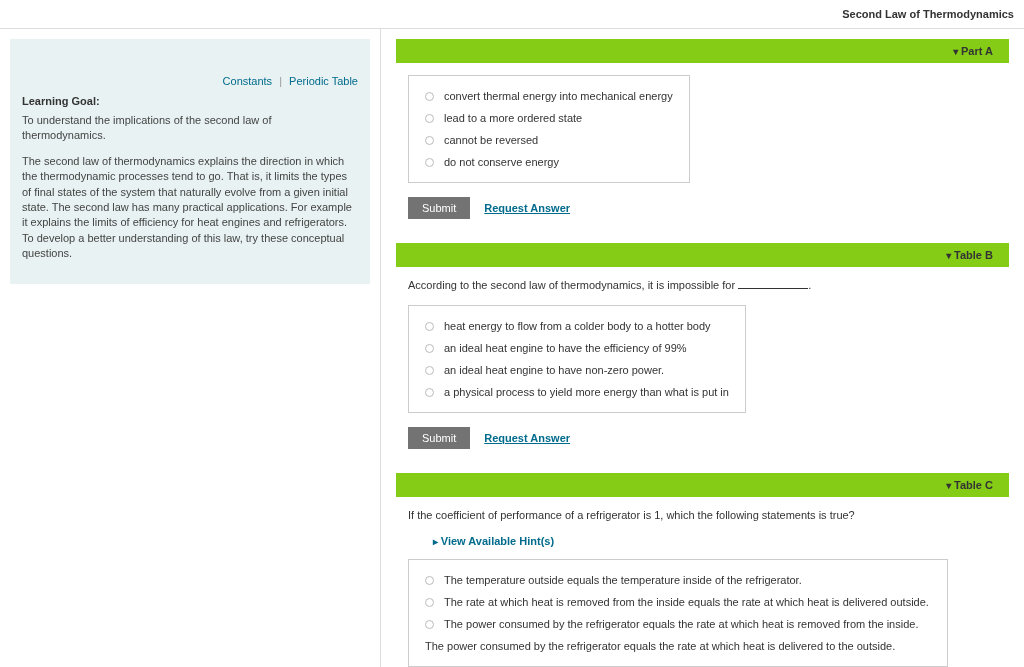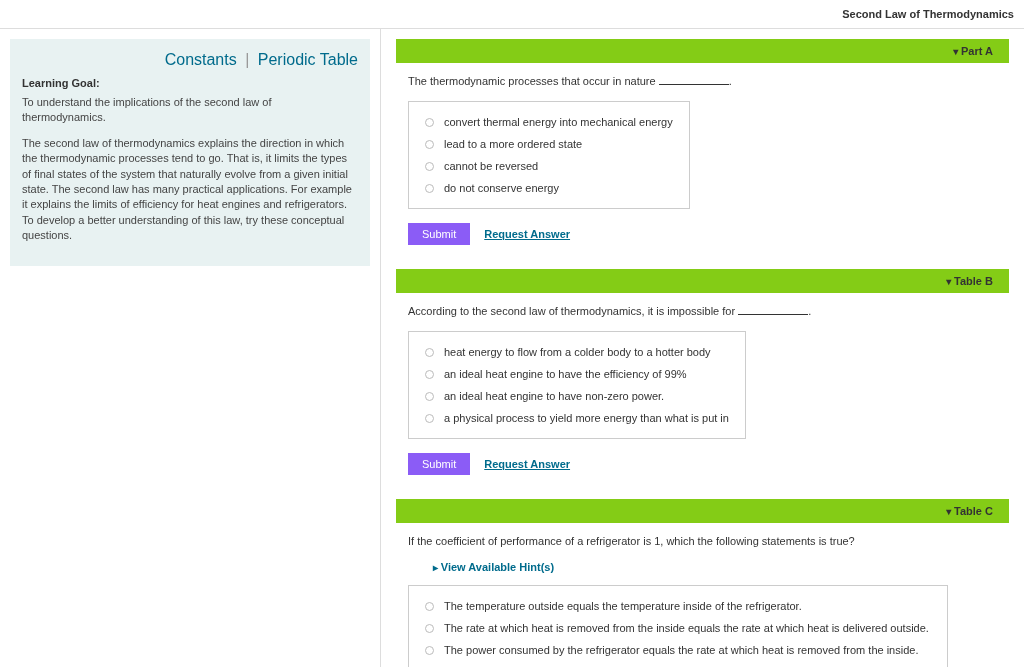--- a/index.html
+++ b/index.html
@@ -2,35 +2,35 @@
 <html><head>
 <meta charset="utf-8">
 <style>
 * { box-sizing: border-box; margin: 0; padding: 0; }
 body { font-family: Arial, Helvetica, sans-serif; font-size: 11px; color: #333; background: #fff; }
 .page-title { font-weight: bold; padding: 8px 10px; border-bottom: 1px solid #ddd; color: #333; text-align: right; }
 .layout { display: flex; }
 .left-col { width: 380px; padding: 10px; }
 .right-col { flex: 1; border-left: 1px solid #ddd; padding: 10px 15px; }
 .info-box { background: #e8f2f2; padding: 12px; color: #333; }
-.info-links { text-align: right; margin-bottom: 8px; font-size: 16px; }
+.info-links { text-align: right; margin-bottom: 8px; font-size: 11px; margin-top: 24px; }
 .info-links span { color: #006b8c; cursor: pointer; }
 .info-links .sep { color: #999; margin: 0 4px; }
 .learning-goal-h { font-weight: bold; margin-bottom: 6px; }
 .info-box p { margin-bottom: 10px; color: #444; line-height: 1.4; }
 .part-header { background: #84cc16; padding: 6px 16px; font-weight: bold; font-size: 11px; color: #333; margin-bottom: 12px; text-align: right; }
 .part-header::before { content: "▾ "; font-size: 10px; color: #333; }
 .question-text { margin: 0 0 14px 12px; color: #333; }
 .blank { border-bottom: 1px solid #333; display: inline-block; width: 70px; }
 .options-box { border: 1px solid #ccc; padding: 14px 16px; margin: 0 12px 14px 12px; display: inline-block; min-width: 260px; }
 .option { margin-bottom: 10px; font-size: 11px; color: #333; display: flex; align-items: center; }
 .option:last-child { margin-bottom: 0; }
 .radio { width: 9px; height: 9px; border: 1px solid #bbb; border-radius: 50%; display: inline-block; margin-right: 10px; flex-shrink: 0; }
 .actions { margin: 0 12px 24px 12px; }
-.submit-btn { background: #8b5cf6; color: #fff; border: none; padding: 5px 14px; font-size: 11px; cursor: pointer; margin-right: 14px; }
+.submit-btn { background: #737373; color: #fff; border: none; padding: 5px 14px; font-size: 11px; cursor: pointer; margin-right: 14px; }
 .request-link { color: #006b8c; font-weight: bold; text-decoration: underline; cursor: pointer; font-size: 11px; }
 .hints-link { color: #006b8c; font-weight: bold; cursor: pointer; font-size: 11px; margin: 0 12px 12px 12px; display: block; padding-left: 25px; }
 .hints-link::before { content: "▸ "; font-size: 10px; }
 .part-block { margin-bottom: 6px; }
 </style>
 </head>
 <body>
 
 <div class="page-title">Second Law of Thermodynamics</div>
 
@@ -42,21 +42,21 @@
         <span class="sep">|</span>
         <span>Periodic Table</span>
       </div>
       <div class="learning-goal-h">Learning Goal:</div>
       <p>To understand the implications of the second law of thermodynamics.</p>
       <p>The second law of thermodynamics explains the direction in which the thermodynamic processes tend to go. That is, it limits the types of final states of the system that naturally evolve from a given initial state. The second law has many practical applications. For example it explains the limits of efficiency for heat engines and refrigerators. To develop a better understanding of this law, try these conceptual questions.</p>
     </div>
   </div>
 
   <div class="right-col" id="parts-container">
-      <div class="part-block"><div class="part-header">Part A</div><div class="question-text"><span>The thermodynamic processes that occur in nature </span><span class="blank"></span><span>.</span></div><div class="options-box"><div class="option">
+      <div class="part-block"><div class="part-header">Part A</div><div class="options-box"><div class="option">
             <span class="radio"></span>
             <span>convert thermal energy into mechanical energy</span>
           </div><div class="option">
             <span class="radio"></span>
             <span>lead to a more ordered state</span>
           </div><div class="option">
             <span class="radio"></span>
             <span>cannot be reversed</span>
           </div><div class="option">
             <span class="radio"></span>

